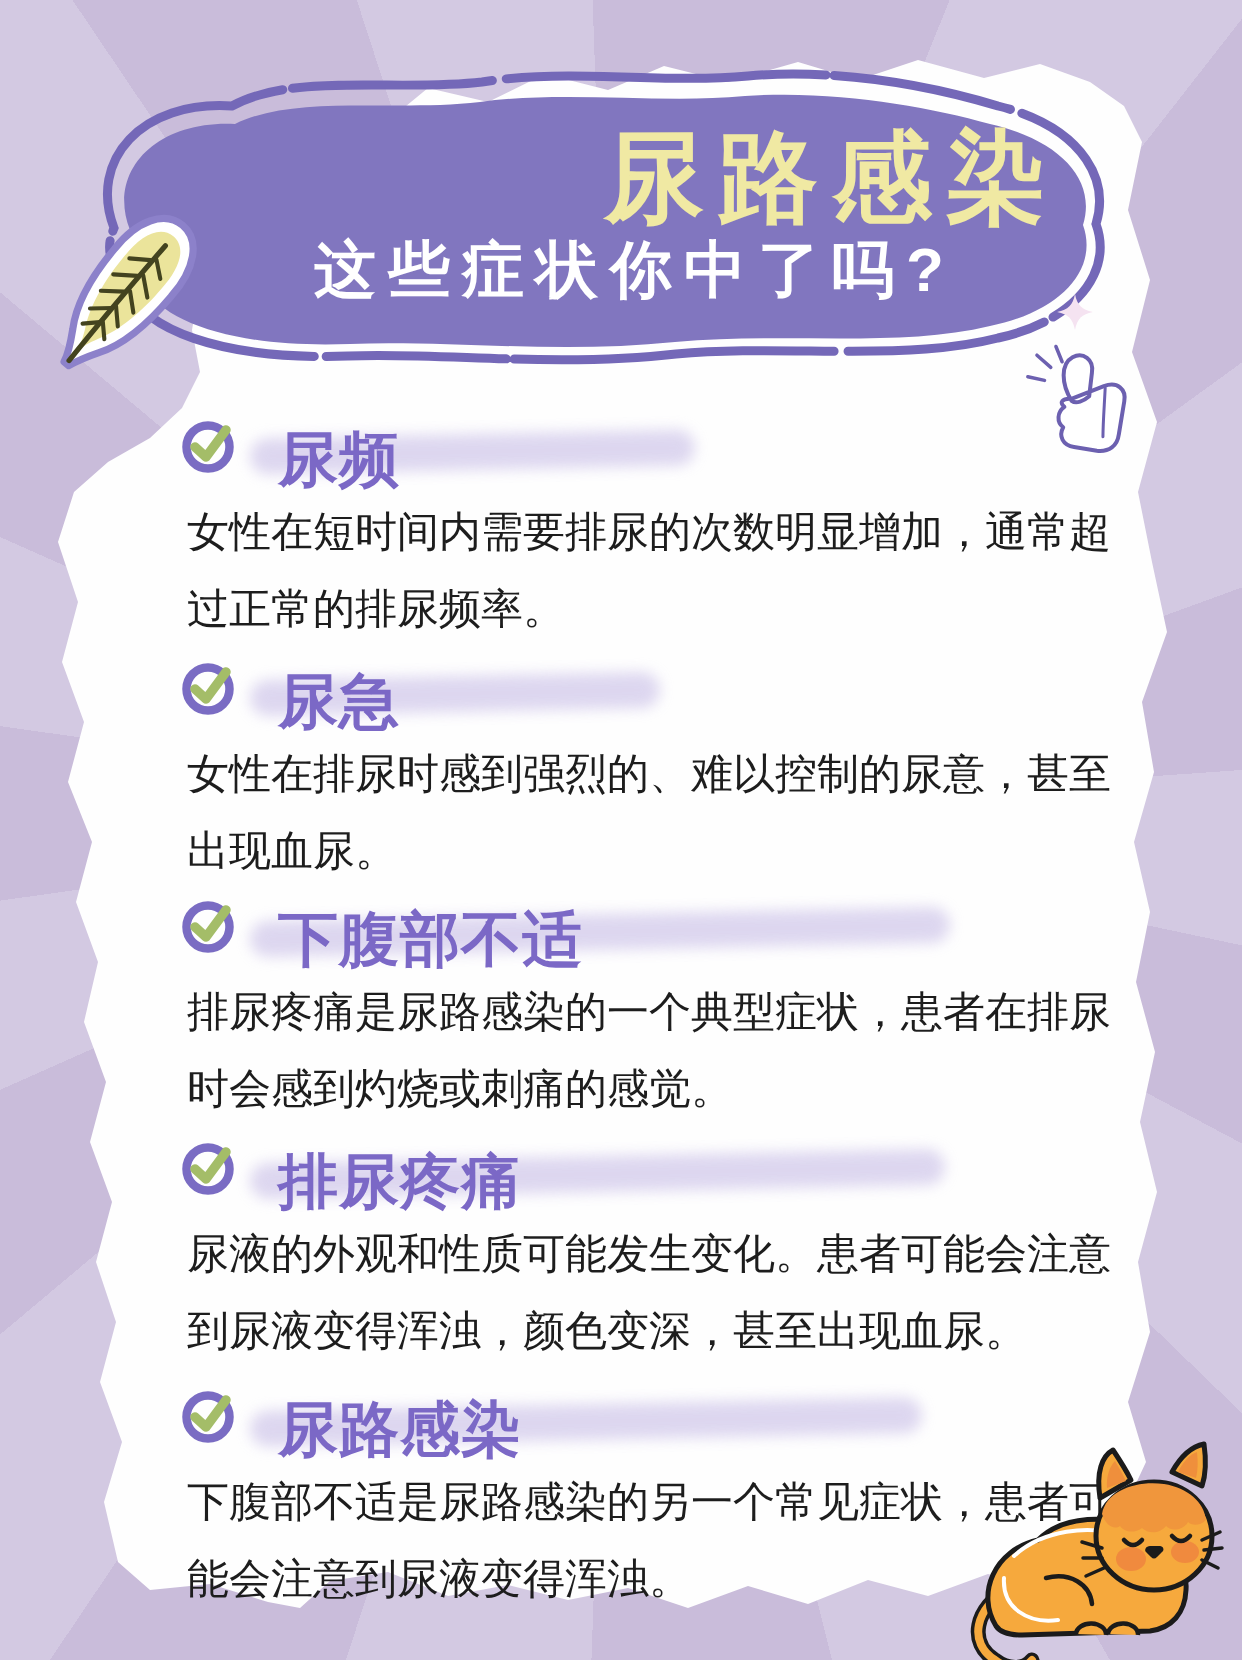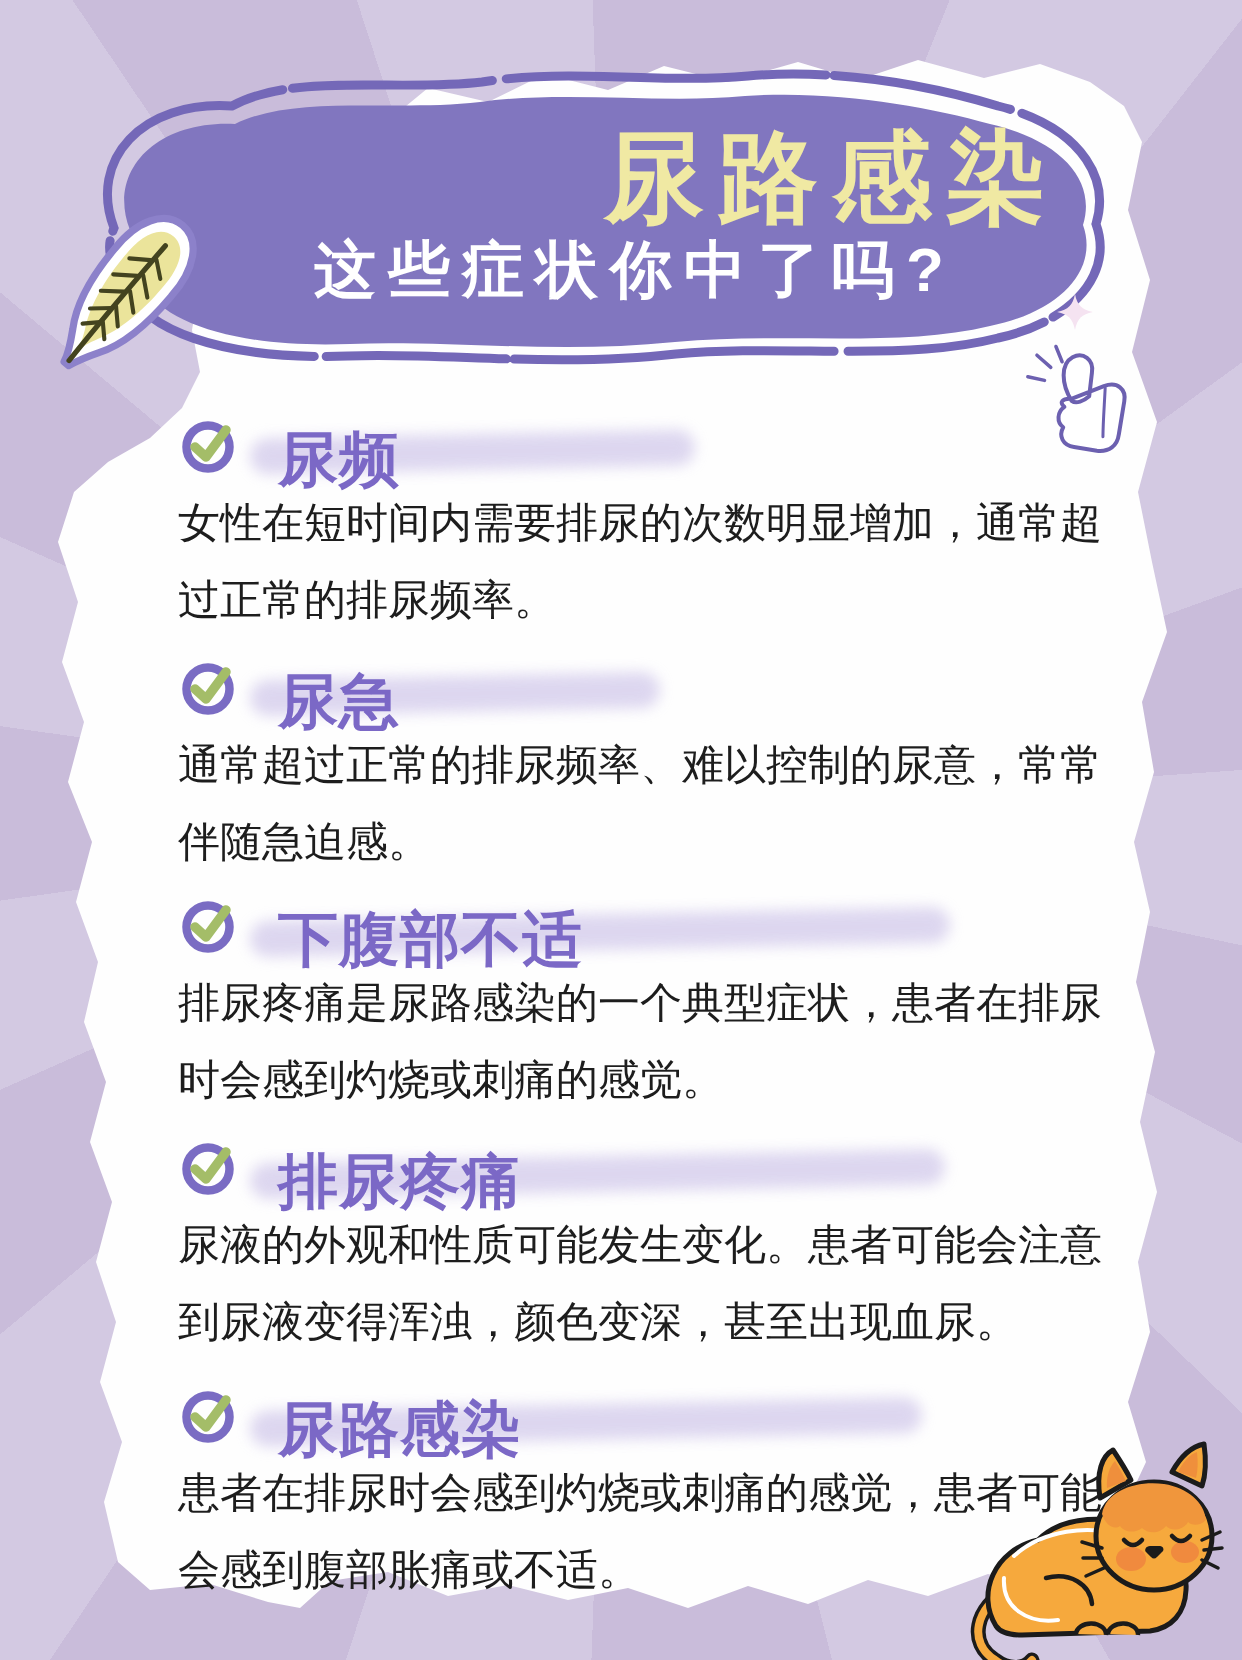--- a/index.html
+++ b/index.html
@@ -33,21 +33,21 @@
   .smudge{
     position:absolute;left:250px;top:16px;height:36px;border-radius:20px;
     background:#c9bfe7;opacity:.62;filter:blur(7px);transform:rotate(-1.2deg);
   }
   .heading{
     position:absolute;left:262px;top:-10px;margin:16px;
     font-size:60px;line-height:72px;font-weight:800;
     color:var(--heading_purple,#7b68c6);letter-spacing:1px;white-space:nowrap;
   }
   .body{
-    position:absolute;left:170px;top:58px;width:940px;margin:8px;
+    position:absolute;left:170px;top:58px;width:940px;margin:17px;
     font-size:42px;line-height:77px;font-weight:500;
     color:var(--body_text,#1d1d1d);letter-spacing:0;
   }
 </style>
 </head>
 <body>
 
 <div class="canvas">
 
   <svg class="paper-svg" viewBox="0 0 1242 1660" aria-hidden="true">
@@ -113,21 +113,21 @@
     <p class="body">女性在短时间内需要排尿的次数明显增加，通常超过正常的排尿频率。</p>
   </div>
 
   <div class="section" style="top: 660px;">
     <div class="smudge" style="width: 410px;"></div>
     <svg class="check" viewBox="0 0 56 56" aria-hidden="true">
       <circle cx="28" cy="29" r="21.5" fill="none" stroke="#7a6cc3" stroke-width="8.5"></circle>
       <path d="M15,29 L26,39 L46,12" fill="none" stroke="#a4bd68" stroke-width="9.5" stroke-linecap="round" stroke-linejoin="round"></path>
     </svg>
     <h2 class="heading">尿急</h2>
-    <p class="body">通常超过正常的排尿频率、难以控制的尿意，常常伴随急迫感。</p>
+    <p class="body">女性在排尿时感到强烈的、难以控制的尿意，甚至出现血尿。</p>
   </div>
 
   <div class="section" style="top: 898px;">
     <div class="smudge" style="width: 700px;"></div>
     <svg class="check" viewBox="0 0 56 56" aria-hidden="true">
       <circle cx="28" cy="29" r="21.5" fill="none" stroke="#7a6cc3" stroke-width="8.5"></circle>
       <path d="M15,29 L26,39 L46,12" fill="none" stroke="#a4bd68" stroke-width="9.5" stroke-linecap="round" stroke-linejoin="round"></path>
     </svg>
     <h2 class="heading">下腹部不适</h2>
     <p class="body">排尿疼痛是尿路感染的一个典型症状，患者在排尿时会感到灼烧或刺痛的感觉。</p>
@@ -143,21 +143,21 @@
     <p class="body">尿液的外观和性质可能发生变化。患者可能会注意到尿液变得浑浊，颜色变深，甚至出现血尿。</p>
   </div>
 
   <div class="section" style="top: 1388px;">
     <div class="smudge" style="width: 672px;"></div>
     <svg class="check" viewBox="0 0 56 56" aria-hidden="true">
       <circle cx="28" cy="29" r="21.5" fill="none" stroke="#7a6cc3" stroke-width="8.5"></circle>
       <path d="M15,29 L26,39 L46,12" fill="none" stroke="#a4bd68" stroke-width="9.5" stroke-linecap="round" stroke-linejoin="round"></path>
     </svg>
     <h2 class="heading">尿路感染</h2>
-    <p class="body">患者在排尿时会感到灼烧或刺痛的感觉，患者可能会感到腹部胀痛或不适。</p>
+    <p class="body">下腹部不适是尿路感染的另一个常见症状，患者可能会注意到尿液变得浑浊。</p>
   </div>
 </div>
 
   <svg class="cat-svg" viewBox="0 0 280 240" aria-hidden="true">
     <path d="M60,160 C24,180 18,215 45,232 C58,242 74,242 82,232" fill="none" stroke="#1b1b1b" stroke-width="15" stroke-linecap="round"></path>
     <path d="M60,160 C24,180 18,215 45,232 C58,242 74,242 82,232" fill="none" stroke="#f6a93d" stroke-width="8" stroke-linecap="round"></path>
     <path d="M150,70 C146,44 152,28 163,22 C171,34 177,44 181,52 Z" fill="#f6a93d" stroke="#1b1b1b" stroke-width="5" stroke-linejoin="round"></path>
     <path d="M222,44 C232,26 244,18 254,16 C256,30 256,46 252,58 Z" fill="#f6a93d" stroke="#1b1b1b" stroke-width="5" stroke-linejoin="round"></path>
     <path d="M157,60 C156,48 160,38 165,33 C170,41 173,47 176,53 Z" fill="#ef8f3c"></path>
     <path d="M228,44 C234,32 241,26 247,24 C248,34 248,42 246,50 Z" fill="#ef8f3c"></path>

